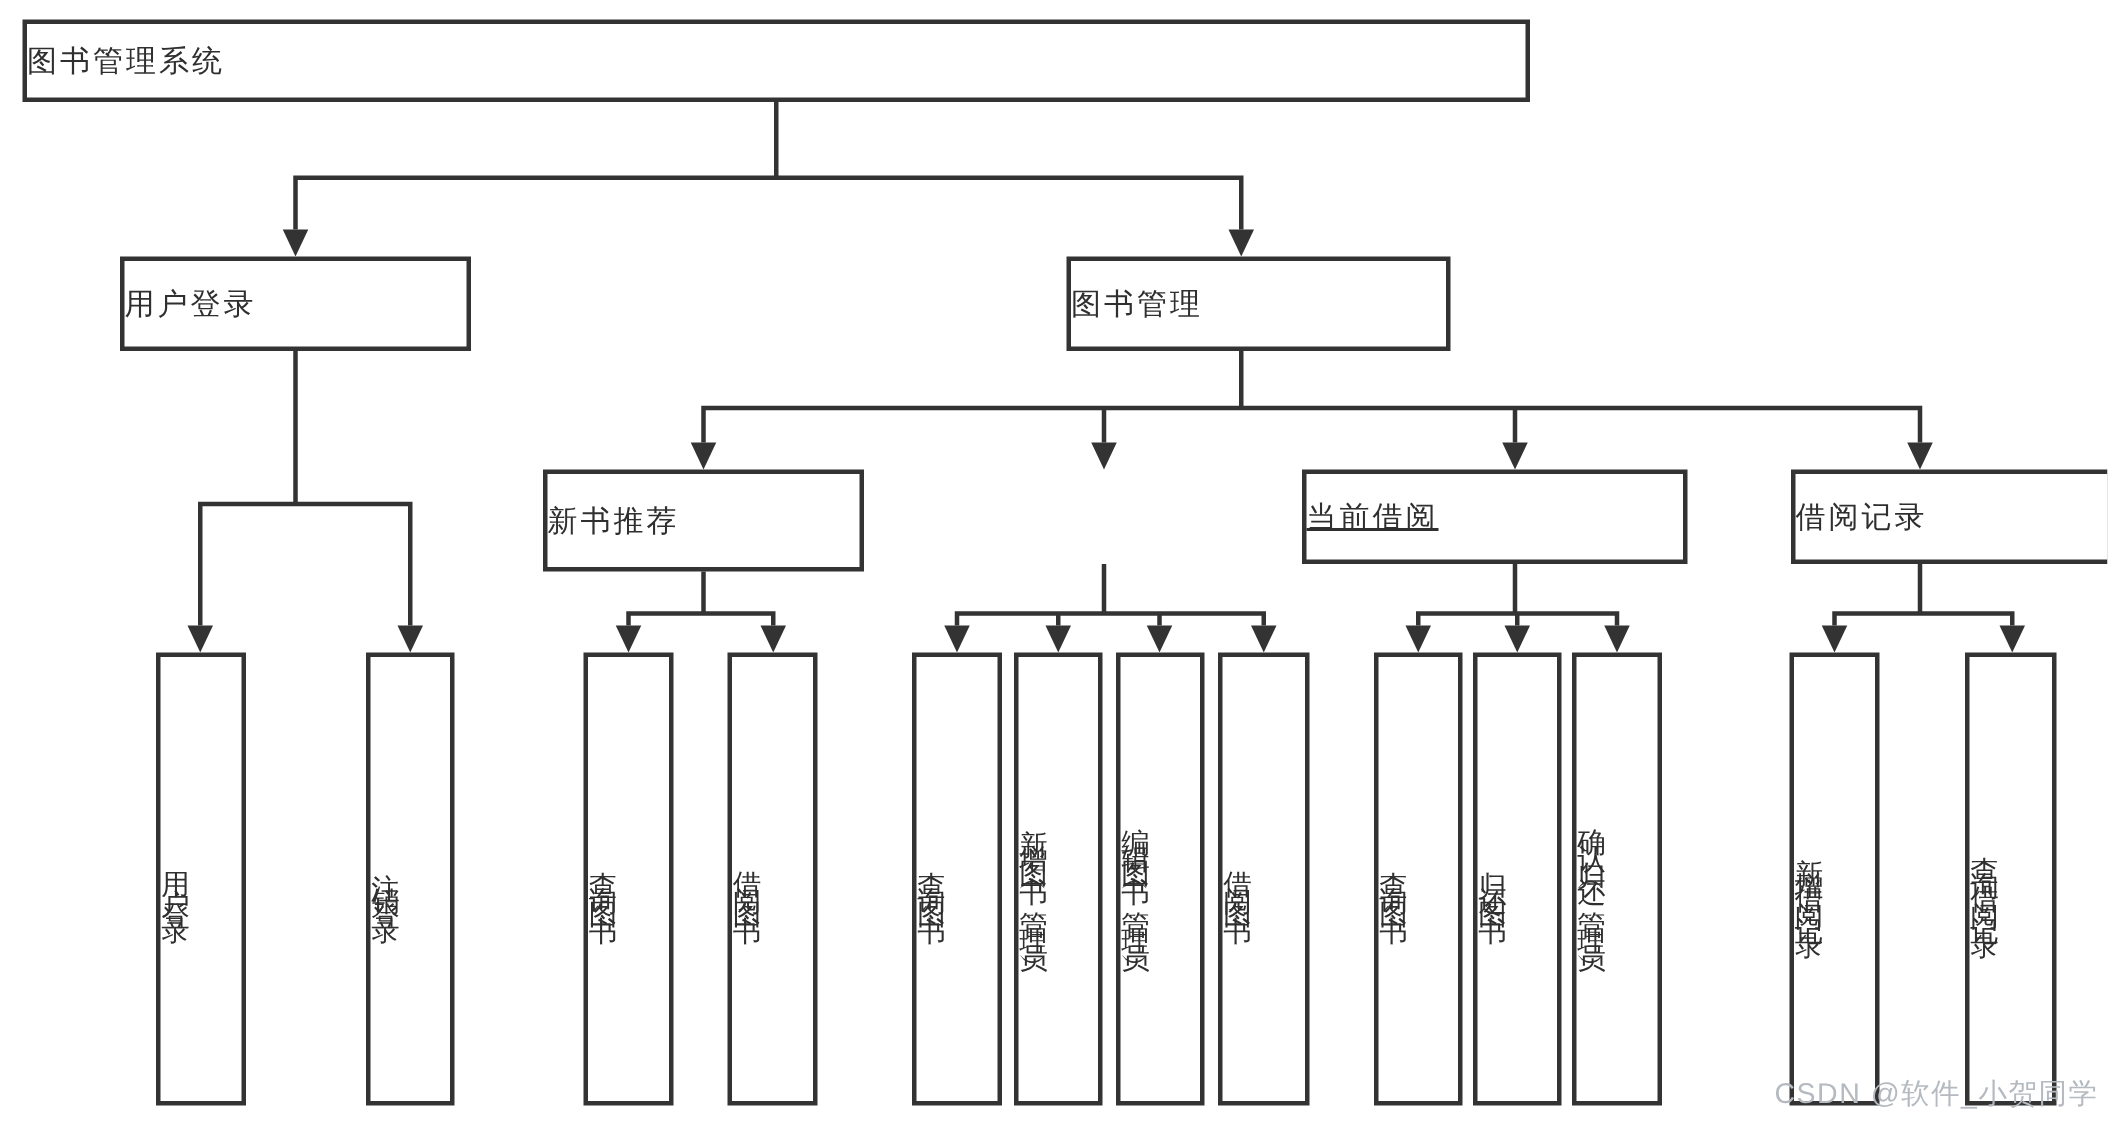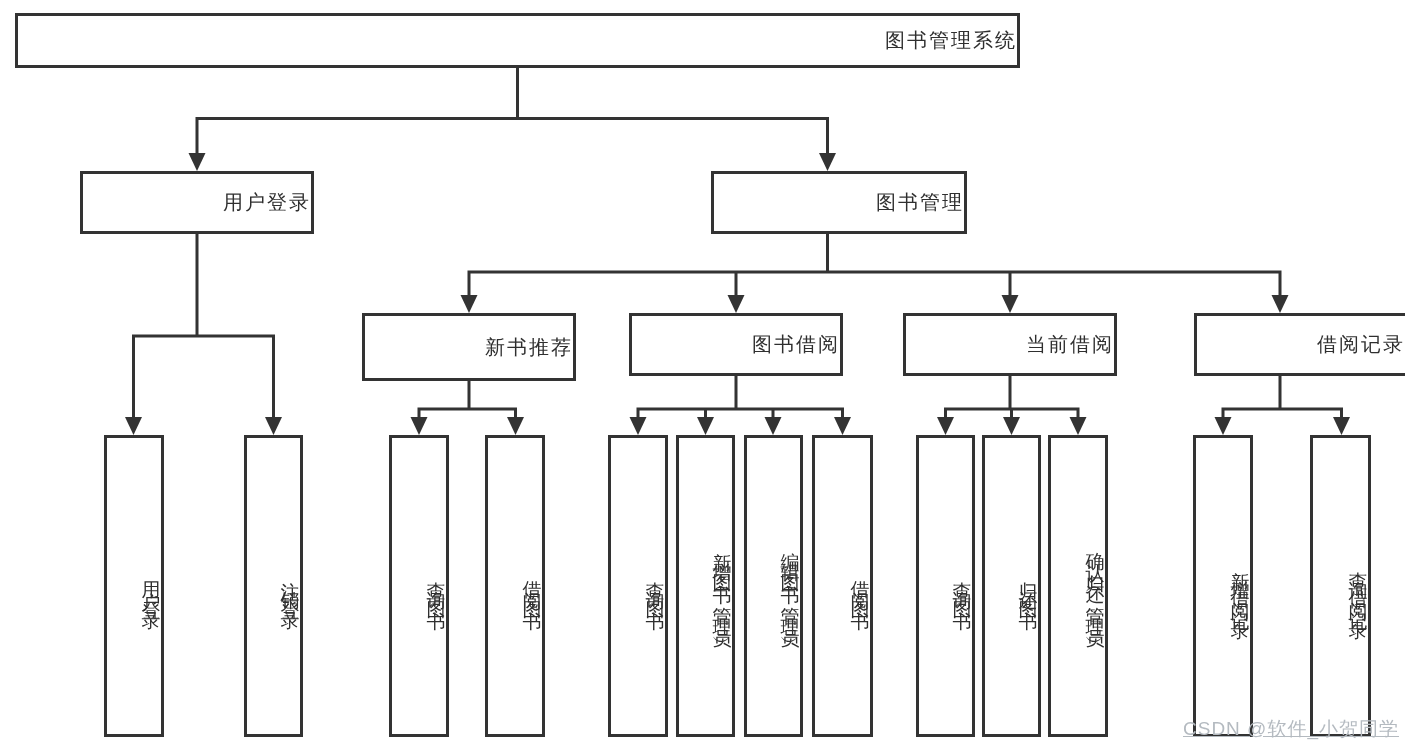--- a/index.html
+++ b/index.html
@@ -22,21 +22,21 @@
     height: 747px;
     z-index: 1;
   }
   .node {
     position: absolute;
     box-sizing: border-box;
     background: #ffffff;
     border: 3px solid #333333;
     display: flex;
     align-items: center;
-    justify-content: flex-end;
+    justify-content: flex-start;
     z-index: 2;
     color: #2f2f2f;
   }
   .node .lbl {
     font-size: 20px;
     letter-spacing: 2px;
     white-space: nowrap;
     color: #2f2f2f;
   }
   .node.v .lbl {
@@ -52,21 +52,20 @@
   }
   .watermark {
     position: absolute;
     left: 1183px;
     top: 716px;
     z-index: 3;
     font-size: 19px;
     color: #b4bac0;
     letter-spacing: 1px;
     white-space: nowrap;
-    text-decoration: underline;
   }
 </style>
 </head>
 <body>
 
 <div id="canvas">
 
   <svg id="wires" viewBox="0 0 1405 747" xmlns="http://www.w3.org/2000/svg">
     <g stroke="#333333" stroke-width="3" fill="none">
       <path d="M517.5 68 V120 M195.5 118.5 H829 M197 118.5 V153 M827.5 118.5 V153"></path>
@@ -107,24 +106,21 @@
   <div class="node" style="left:80px; top:171px; width:234px; height:63px;">
     <span class="lbl">用户登录</span>
   </div>
   <div class="node" style="left:711px; top:171px; width:256px; height:63px;">
     <span class="lbl">图书管理</span>
   </div>
 
   <div class="node" style="left:362px; top:313px; width:214px; height:68px;">
     <span class="lbl">新书推荐</span>
   </div>
-  <div class="node" style="left:629px; top:313px; width:214px; height:63px;">
-    <span class="lbl">图书借阅</span>
-  </div>
-  <div class="node" style="left:903px; top:313px; width:214px; height:63px;">
+  <div class="node" style="left:868px; top:313px; width:257px; height:63px;text-decoration:underline;">
     <span class="lbl">当前借阅</span>
   </div>
   <div class="node" style="left:1194px; top:313px; width:214px; height:63px;">
     <span class="lbl">借阅记录</span>
   </div>
 
   <div class="node v" style="left:104px; top:435px; width:60px; height:302px;">
     <span class="lbl">用户登录</span>
   </div>
   <div class="node v" style="left:244px; top:435px; width:59px; height:302px;">

